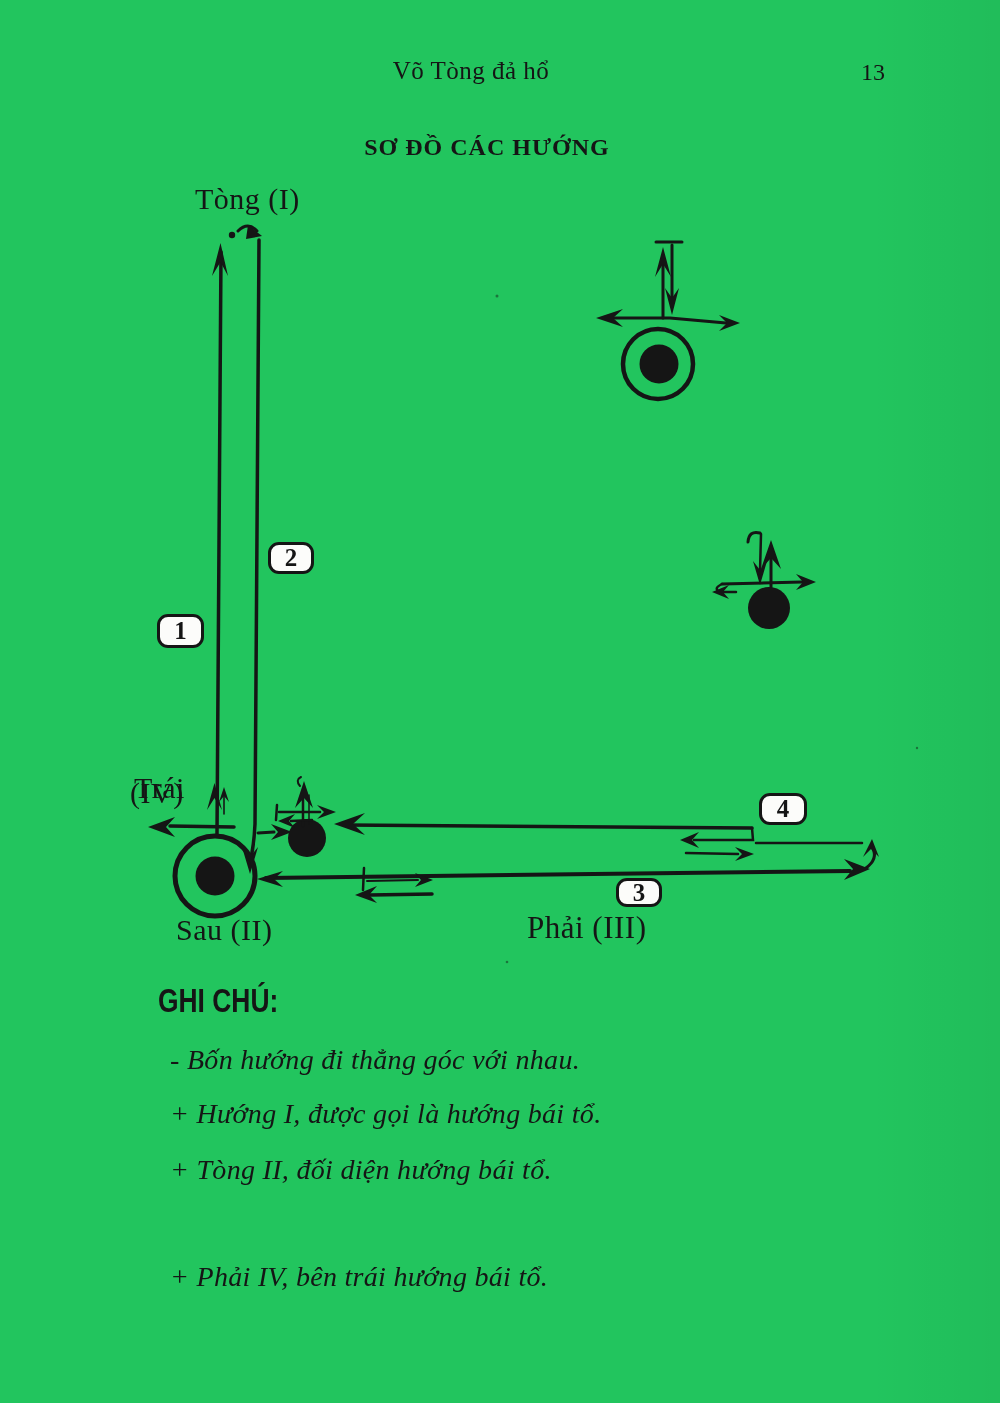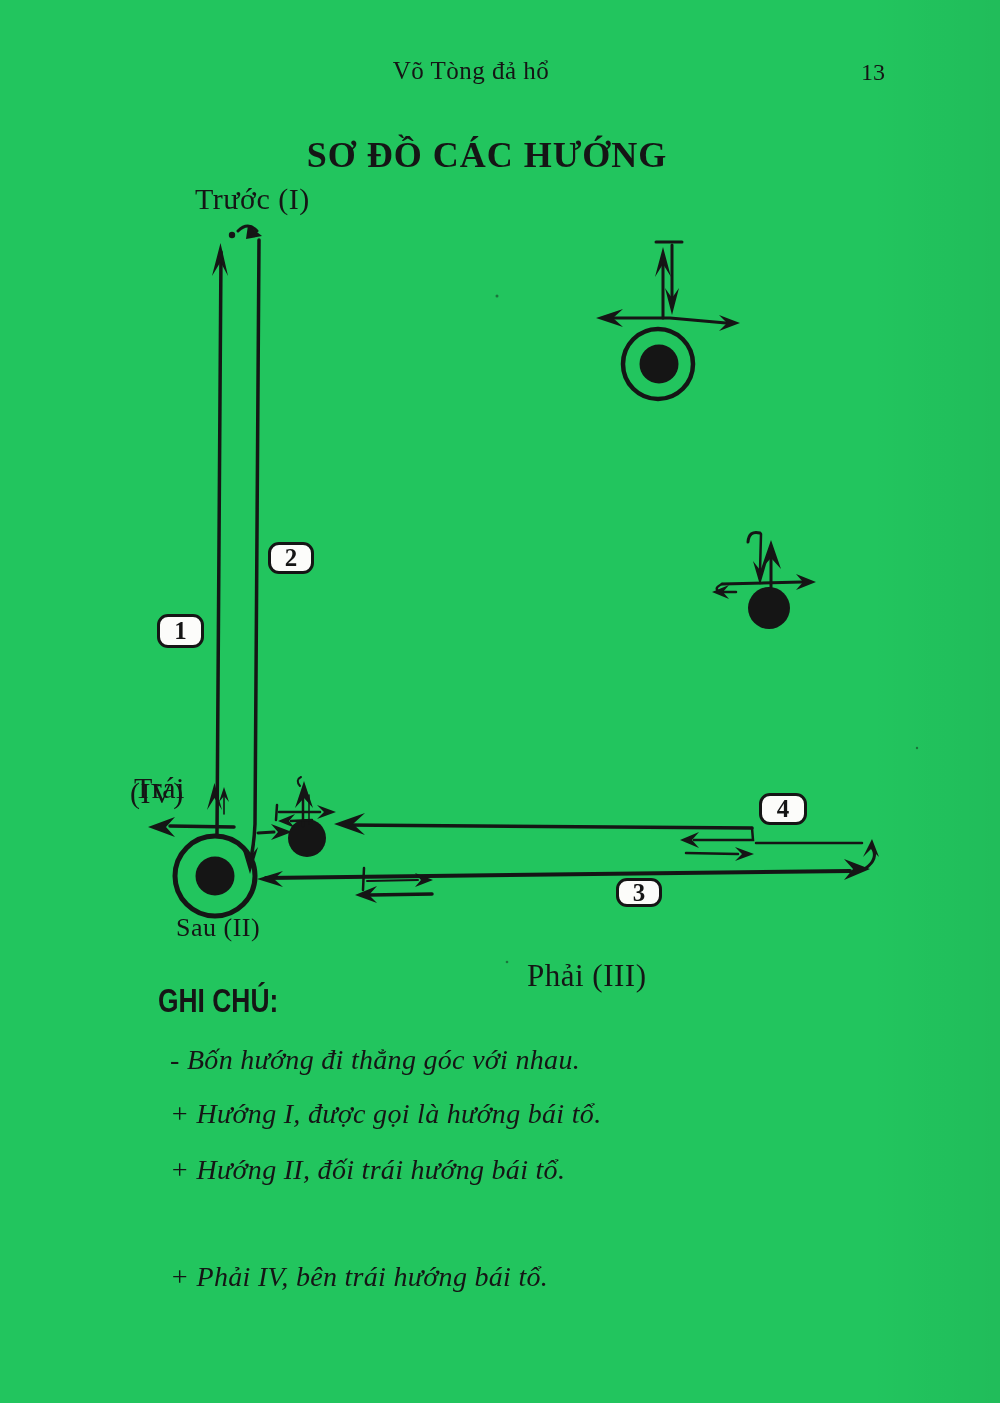--- a/index.html
+++ b/index.html
@@ -19,28 +19,28 @@
     pointer-events:none;
   }
   .abs{position:absolute;white-space:nowrap;}
   .header-title{
     top:57px;left:0;width:942px;text-align:center;
     font-size:25px;letter-spacing:0.5px;
   }
   .page-number{top:59px;left:861px;font-size:24px;}
   .doc-title{
     top:134px;left:0;width:974px;text-align:center;
-    font-size:36px;font-weight:bold;letter-spacing:1px;
+    font-size:24px;font-weight:bold;letter-spacing:1px;
   }
   .lbl{font-size:30px;letter-spacing:0.5px;}
   .lbl-truoc{top:182px;left:195px;}
   .lbl-trai{top:739px;left:134px;margin-top:32px;}
   .lbl-iv{top:776px;left:130px;text-align:right;}
-  .lbl-sau{top:913px;left:176px;font-size:26px;}
-  .lbl-phai{top:910px;left:527px;font-size:31px;margin-top:48px;}
+  .lbl-sau{top:913px;left:176px;font-size:30px;}
+  .lbl-phai{top:910px;left:527px;font-size:31px;}
   .badge{
     position:absolute;
     border:3.5px solid #151515;border-radius:11px;
     display:flex;align-items:center;justify-content:center;
     font-weight:bold;font-size:25px;
     box-sizing:border-box;
     background:#fcfcfa;
   }
   .badge-1{top:614px;left:157px;width:47px;height:34px;}
   .badge-2{top:542px;left:268px;width:46px;height:32px;}
@@ -170,30 +170,30 @@
       <circle class="fill" cx="769" cy="608" r="21"></circle>
     </g>
 
     <g opacity="0.45">
       <circle class="fill" cx="497" cy="296" r="1.5"></circle>
       <circle class="fill" cx="917" cy="748" r="1.2"></circle>
       <circle class="fill" cx="507" cy="962" r="1.3"></circle>
     </g>
   </svg>
 
-  <div class="abs lbl lbl-truoc">Trước (I)</div>
+  <div class="abs lbl lbl-truoc">Tòng (I)</div>
   <div class="abs lbl lbl-trai">Trái</div>
   <div class="abs lbl lbl-iv">(IV)</div>
   <div class="abs lbl lbl-sau">Sau (II)</div>
   <div class="abs lbl lbl-phai">Phải (III)</div>
 
   <div class="badge badge-1">1</div>
   <div class="badge badge-2">2</div>
   <div class="badge badge-3">3</div>
   <div class="badge badge-4">4</div>
 
   <div class="abs ghi-chu">GHI CHÚ:</div>
   <div class="abs note note-1">+ Hướng I, được gọi là hướng bái tổ.</div>
   <div class="abs note note-0">- Bốn hướng đi thẳng góc với nhau.</div>
-  <div class="abs note note-2">+ Hướng II, đối trái hướng bái tổ.</div>
+  <div class="abs note note-2">+ Tòng II, đối diện hướng bái tổ.</div>
   <div class="abs note note-4">+ Phải IV, bên trái hướng bái tổ.</div>
 
 </div>
 
 </body></html>

